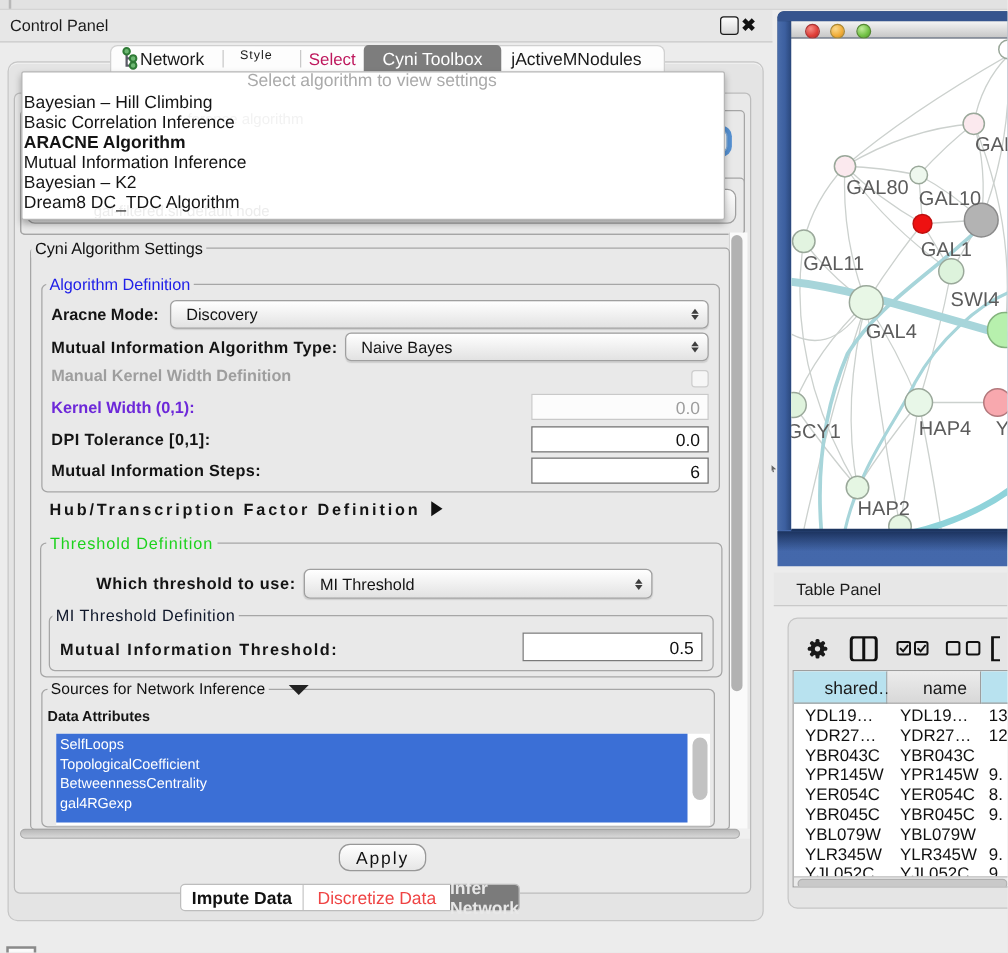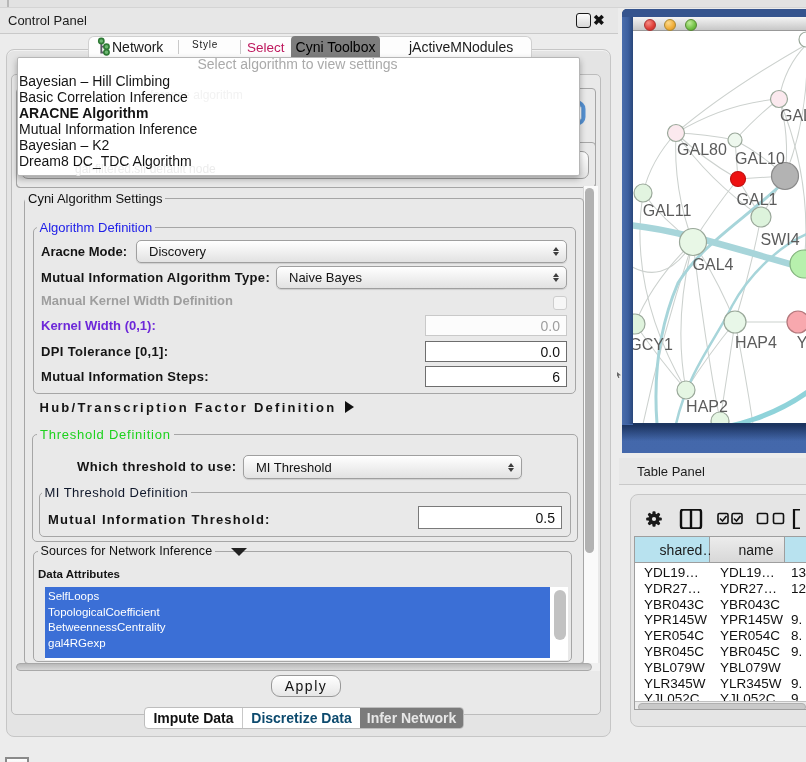--- a/index.html
+++ b/index.html
@@ -109,39 +109,39 @@
 <div class="abs" style="left:231px;top:548px;width:0;height:0;border-top:8px solid #222;border-left:8px solid transparent;border-right:8px solid transparent;"></div>
 <div class="lbl" style="left:38px;top:568px;font-size:11.5px;">Data Attributes</div>
 
 <div class="abs" style="left:45px;top:587px;width:523px;height:73px;background:#fff;"></div>
 <div class="abs" style="left:45px;top:587px;width:505px;height:70.5px;background:#3b6fd6;"></div>
 <div class="abs" style="left:48px;top:589px;font-size:11.5px;line-height:15.5px;color:#fff;">SelfLoops<br>TopologicalCoefficient<br>BetweennessCentrality<br>gal4RGexp</div>
 <div class="abs" style="left:553.5px;top:590px;width:12.5px;height:50px;background:#c2c2c2;border-radius:6px;"></div>
 
 <div class="abs" style="left:271px;top:675px;width:68px;height:20px;background:linear-gradient(#ffffff,#e6e6e6);border:1px solid #989898;border-radius:9px;display:flex;align-items:center;justify-content:center;font-size:14px;letter-spacing:1.5px;color:#111;">Apply</div>
 
-<div class="abs" style="left:144px;top:707px;width:320px;height:22px;border:1px solid #bdbdbd;border-radius:4px;background:#fff;display:flex;box-sizing:border-box;">
+<div class="abs" style="left:144px;top:707px;width:272px;height:22px;border:1px solid #bdbdbd;border-radius:4px;background:#fff;display:flex;box-sizing:border-box;">
   <div style="flex:0 0 97px;display:flex;align-items:center;justify-content:center;font-size:14px;font-weight:bold;color:#111;border-right:1px solid #c8c8c8;">Impute Data</div>
-  <div style="flex:0 0 117px;display:flex;align-items:center;justify-content:center;font-size:14px;font-weight:bold;color:#0c4a6e;">Discretize Data</div>
+  <div style="flex:0 0 117px;display:flex;align-items:center;justify-content:center;font-size:14px;font-weight:normal;color:#ef4444;">Discretize Data</div>
   <div style="flex:1;display:flex;align-items:center;justify-content:center;font-size:14px;font-weight:bold;color:#e8e8e8;background:#7b7b7b;border-radius:0 3px 3px 0;">Infer Network</div>
 </div>
 
 <div class="abs" style="left:88px;top:36px;width:442px;height:21px;background:#fdfdfd;border:1px solid #d0d0d0;border-bottom:none;border-radius:6px 6px 0 0;"></div>
 <svg class="abs" style="left:95px;top:36px;" width="18" height="20" viewBox="0 0 18 20">
   <path d="M 6.3 7 V 16.5 H 10 M 6.3 10.7 H 10" fill="none" stroke="#5a5a66" stroke-width="1.8"></path>
   <circle cx="6.3" cy="5" r="2.6" fill="#6db872" stroke="#2e7a35" stroke-width="1.6"></circle>
   <circle cx="11.5" cy="10.7" r="2.6" fill="#6db872" stroke="#2e7a35" stroke-width="1.6"></circle>
   <circle cx="11.5" cy="16.3" r="2.6" fill="#6db872" stroke="#2e7a35" stroke-width="1.6"></circle>
 </svg>
 <div class="abs" style="left:112px;top:39px;font-size:14px;color:#1a1a1a;">Network</div>
 <div class="abs" style="left:178px;top:40px;width:1px;height:14px;background:#c9c9c9;"></div>
 <div class="abs" style="left:192px;top:39px;font-size:10px;letter-spacing:0.8px;color:#1a1a1a;">Style</div>
 <div class="abs" style="left:240px;top:40px;width:1px;height:14px;background:#c9c9c9;"></div>
 <div class="abs" style="left:247px;top:40px;font-size:13.5px;color:#be185d;">Select</div>
-<div class="abs" style="left:291px;top:36px;width:89px;height:21px;background:#7d7d7d;border-radius:4px 4px 0 0;display:flex;align-items:center;justify-content:center;font-size:14px;color:#000000;">Cyni Toolbox</div>
+<div class="abs" style="left:291px;top:36px;width:110px;height:21px;background:#7d7d7d;border-radius:4px 4px 0 0;display:flex;align-items:center;justify-content:center;font-size:14px;color:#ffffff;">Cyni Toolbox</div>
 <div class="abs" style="left:409px;top:39px;font-size:14px;color:#1a1a1a;">jActiveMNodules</div>
 
 <div class="abs" style="left:17px;top:57px;width:561px;height:117px;background:#ffffff;border:1px solid #b6b6b6;border-radius:2px;box-shadow:0 3px 6px rgba(0,0,0,0.3);"></div>
 <div class="abs" style="left:17px;top:56px;width:561px;text-align:center;font-size:14px;color:#aaaaaa;">Select algorithm to view settings</div>
 <div class="abs" style="left:75px;top:162px;font-size:12px;color:#ececec;">gal-filtered.sif default node</div>
 <div class="abs" style="left:150px;top:88px;font-size:12px;color:#f2f2f2;">ference algorithm</div>
 <div class="abs" style="left:19px;top:73px;font-size:14px;line-height:16.1px;color:#141414;">Bayesian – Hill Climbing<br>Basic Correlation Inference<br><span class="bold">ARACNE Algorithm</span><br>Mutual Information Inference<br>Bayesian – K2<br>Dream8 DC_TDC Algorithm</div>
 
 <div class="abs" style="left:617px;top:372px;width:4px;height:6px;background:#666;clip-path:polygon(0 0,100% 55%,40% 60%,60% 100%,30% 100%,20% 65%,0 80%);"></div>
 

